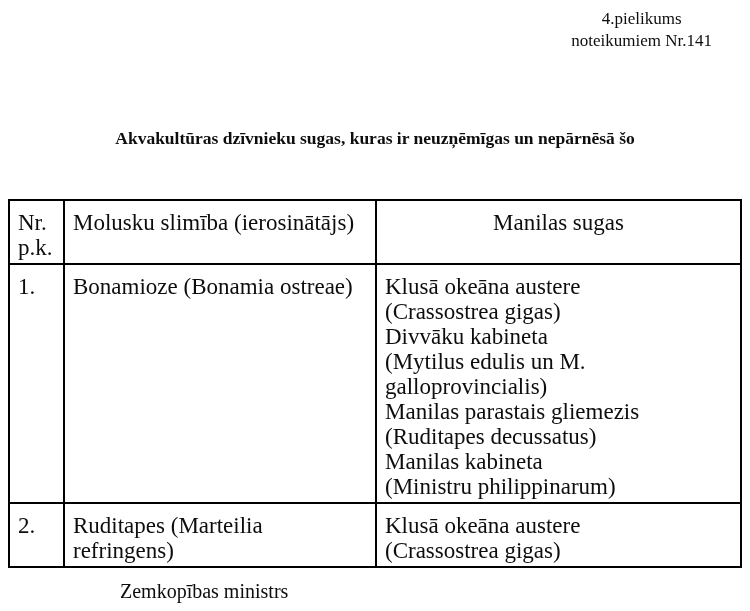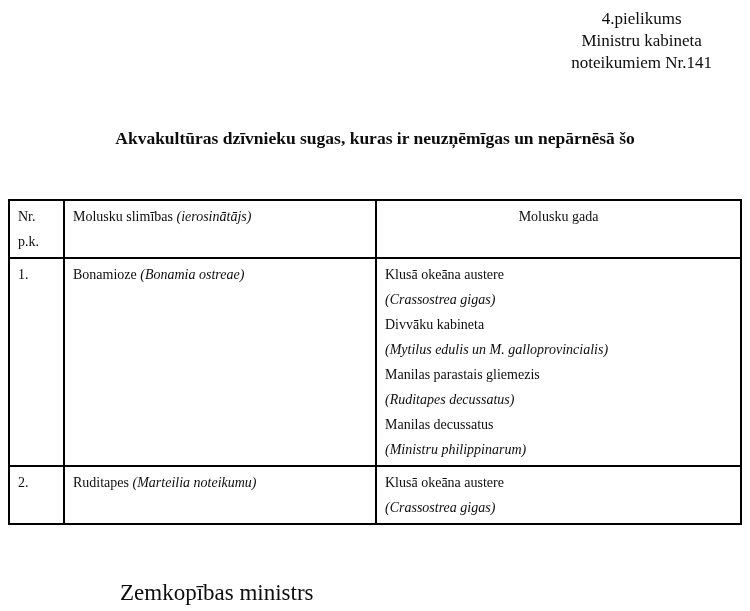--- a/index.html
+++ b/index.html
@@ -38,90 +38,89 @@
   .doc-table {
     position: absolute;
     top: 199px;
     left: 8px;
     width: 734px;
     border-collapse: collapse;
     table-layout: fixed;
   }
   .doc-table th, .doc-table td {
     border: 2px solid #000000;
-    padding: 3px 8px 3px 8px;
+    padding: 9px 8px 3px 8px;
     vertical-align: top;
     text-align: left;
     font-weight: normal;
-    font-size: 14px;
+    font-size: 23px;
     line-height: 25px;
   }
   .col-num { width: 55px; }
   .col-disease { width: 312px; }
   .col-species { width: auto; }
   th.col-species { text-align: center; }
-  .italic { font-style: italic; }
+  .italic { }
   .sig-minister {
     position: absolute;
     left: 120px;
     top: 580px;
-    font-size: 23px;
+    font-size: 20px;
   }
   .sig-name {
     position: absolute;
     left: 540px;
     top: 580px;
     font-size: 17px;
     margin-top: 42px;
   }
 </style>
 </head>
 <body>
 
 <div class="page">
 
   <div class="doc-header">
     <div>4.pielikums</div>
-    <div>Ministru kabineta</div>
     <div>noteikumiem Nr.141</div>
   </div>
 
   <div class="doc-title">
     <div>Akvakultūras dzīvnieku sugas, kuras ir neuzņēmīgas un nepārnēsā šo</div>
   </div>
 
   <table class="doc-table">
     <thead>
       <tr>
         <th class="col-num">
           <div>Nr.</div>
           <div>p.k.</div>
         </th>
-        <th class="col-disease"><span>Molusku slimības </span><span class="italic">(ierosinātājs)</span></th>
-        <th class="col-species">Molusku gada</th>
+        <th class="col-disease"><span>Molusku slimība </span><span class="italic">(ierosinātājs)</span></th>
+        <th class="col-species">Manilas sugas</th>
       </tr>
     </thead>
     <tbody>
         <tr>
           <td class="col-num">1.</td>
           <td class="col-disease"><span>Bonamioze </span><span class="italic">(Bonamia ostreae)</span></td>
           <td class="col-species">
             <div>Klusā okeāna austere</div>
             <div class="italic">(Crassostrea gigas)</div>
             <div>Divvāku kabineta</div>
             <div class="italic">(Mytilus edulis un M. galloprovincialis)</div>
             <div>Manilas parastais gliemezis</div>
             <div class="italic">(Ruditapes decussatus)</div>
-            <div>Manilas decussatus</div>
+            <div>Manilas kabineta</div>
             <div class="italic">(Ministru philippinarum)</div>
           </td>
         </tr>
         <tr>
           <td class="col-num">2.</td>
-          <td class="col-disease"><span>Ruditapes </span><span class="italic">(Marteilia noteikumu)</span></td>
+          <td class="col-disease"><span>Ruditapes </span><span class="italic">(Marteilia refringens)</span></td>
           <td class="col-species">
             <div>Klusā okeāna austere</div>
             <div class="italic">(Crassostrea gigas)</div>
           </td>
         </tr>
       </tbody>
   </table>
 
   <div class="sig-minister">Zemkopības ministrs</div>
   <div class="sig-name">M.Roze</div>

